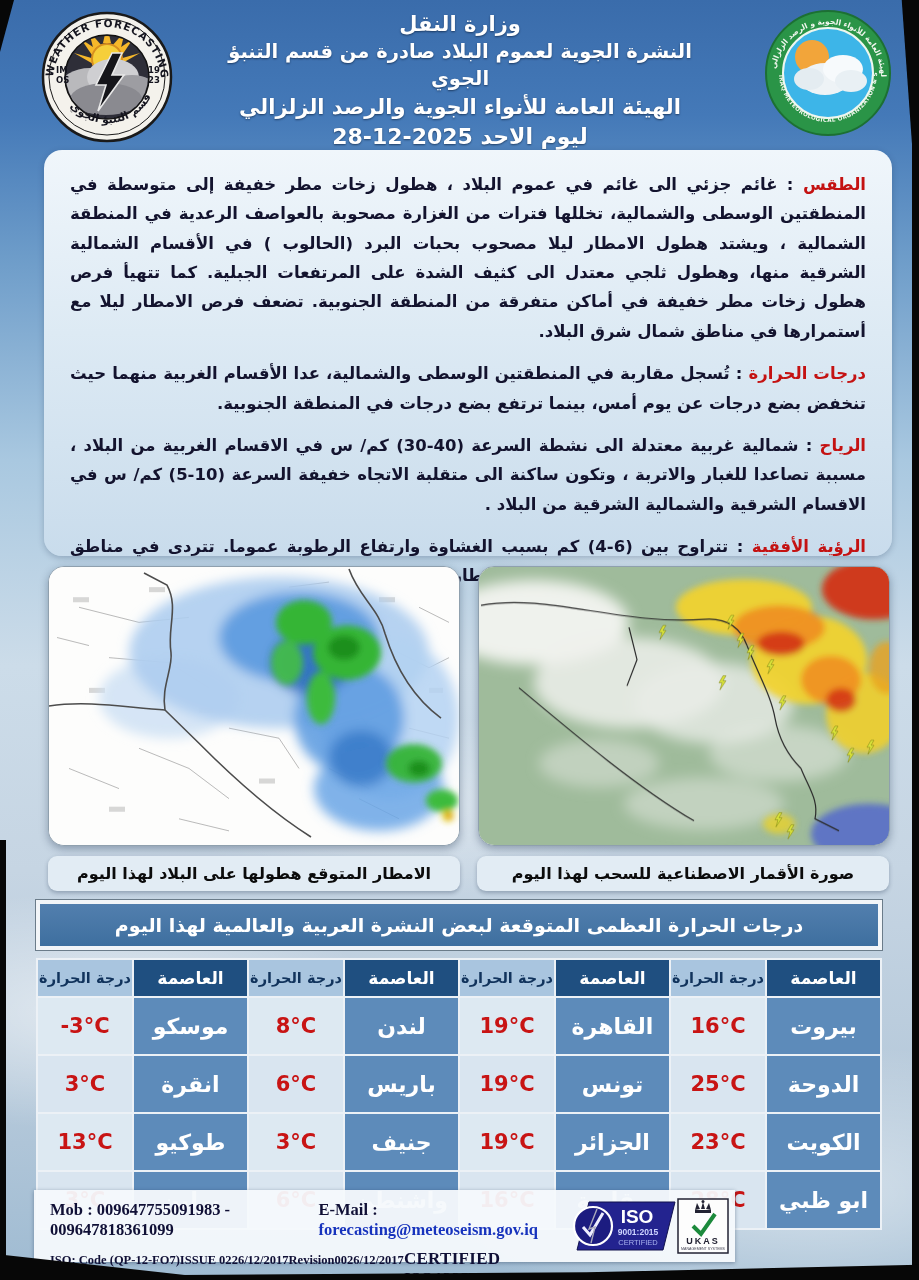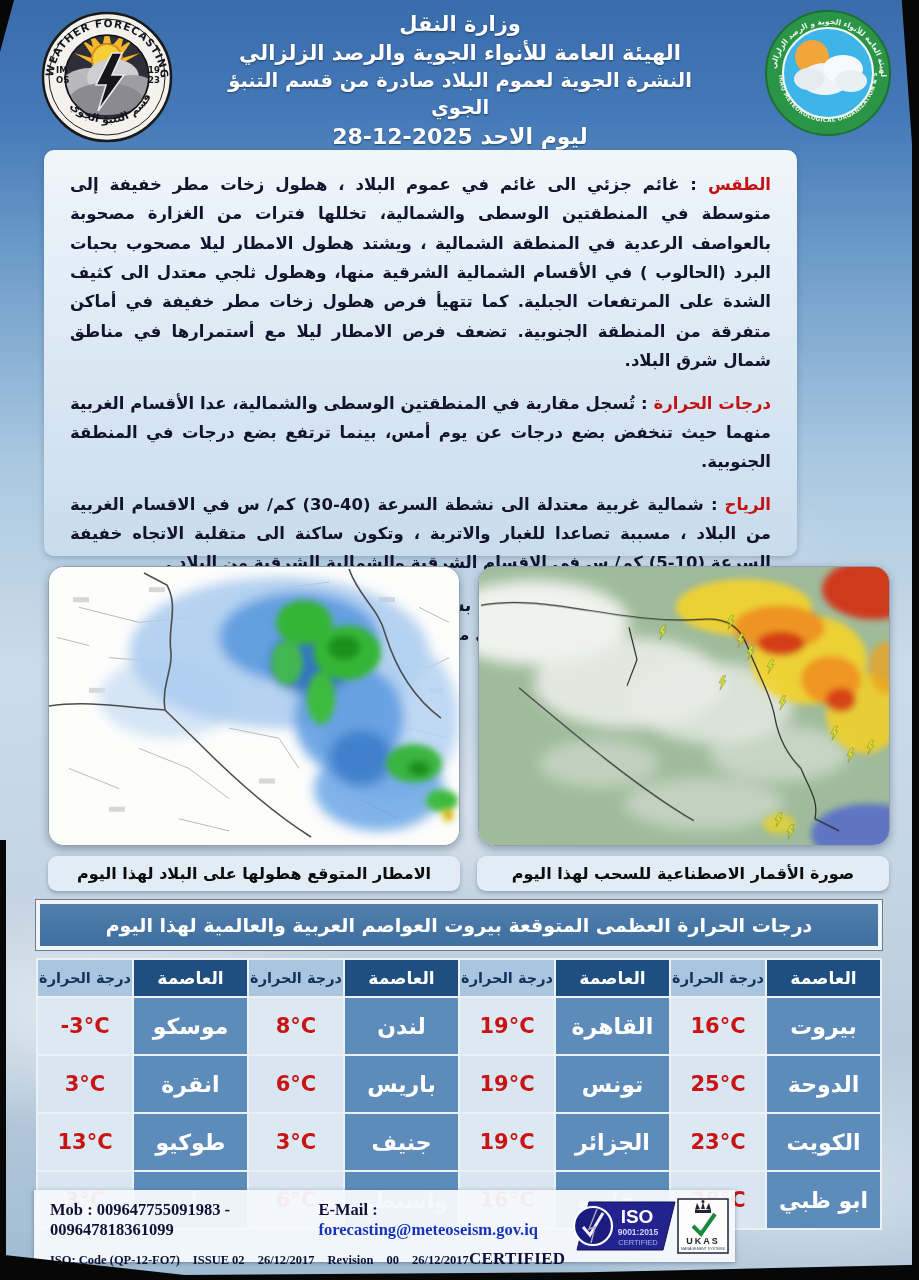--- a/index.html
+++ b/index.html
@@ -28,21 +28,21 @@
   
   .hdr{position:absolute;left:0;top:0;width:100%;height:148px;z-index:2}
   .titles{position:absolute;left:200px;top:10px;width:520px;text-align:center;color:#fff;
     font-weight:bold;text-shadow:0 1px 2px rgba(10,30,60,.65);direction:rtl}
   .t-line{line-height:1.38}
   .t1{font-size:21px}.t2{font-size:21px}.t3{font-size:19.5px}.t4{font-size:22px;letter-spacing:.5px}
   .logo{position:absolute;top:7px}
   .logo-left{left:40px}.logo-right{right:26px}
 
   
-  .panel{position:absolute;left:44px;top:150px;width:753px;height:406px;border-radius:10px;
+  .panel{position:absolute;left:44px;top:150px;width:848px;height:406px;border-radius:18px;
     background:linear-gradient(180deg,#f0f6fb 0%,#ddeaf4 45%,#c9dcec 100%);
     box-shadow:0 2px 6px rgba(20,40,70,.25);padding:20px 26px 12px 26px;direction:rtl;z-index:2}
   .panel p{font-size:16.5px;font-weight:bold;color:#13132e;line-height:1.78;text-align:justify;margin-bottom:13px}
   .panel .lbl{color:var(--label-red,#c41212)}
 
   
   .maps{position:absolute;left:0;top:566px;width:100%;z-index:2}
   .map-card{position:absolute;top:0;width:412px;height:280px;border-radius:16px;overflow:hidden;
     border:1px solid #8fa0ae;box-shadow:0 3px 8px rgba(20,40,70,.35);background:#fff}
   .map-card svg{display:block}
@@ -67,21 +67,21 @@
   .ttable td.cap{background:var(--capital-blue,#5d8bba);color:#ffffff;font-size:22px}
   .ttable td.tmp{background:#d9e5f0;color:var(--temp-red,#c81414);font-size:21px;direction:ltr}
   .ttable tr:nth-child(odd) td.tmp{background:#dde9f2}
 
   
   .footer{position:absolute;left:34px;top:1190px;width:701px;height:72px;z-index:2;
     background:rgba(246,249,252,.95);box-shadow:0 1px 4px rgba(20,40,70,.4);
     font-family:"Liberation Serif",serif;color:#101036;padding:10px 170px 8px 16px}
   .f-row1{display:flex;justify-content:space-between;align-items:baseline;font-size:16.5px;font-weight:bold}
   .f-row2{display:flex;justify-content:space-between;align-items:baseline;margin-top:9px}
-  .f-iso-line{font-size:12.5px;font-weight:bold;display:flex;gap:13px;white-space:nowrap}
+  .f-iso-line{font-size:12.5px;font-weight:bold;display:flex;white-space:nowrap}
   .f-cert{font-size:17px;font-weight:bold;letter-spacing:.3px}
   .email a{color:var(--link-blue,#1733bd);}
   .badges{position:absolute;right:6px;top:8px;display:flex;align-items:center;}
 </style>
 </head>
 <body>
 
 <div class="page">
 
   <div class="edge edge-tr"></div>
@@ -132,22 +132,22 @@
         <text x="108" y="66" font-size="8.5" font-weight="bold" fill="#14141e">19</text>
         <text x="108" y="76" font-size="8.5" font-weight="bold" fill="#14141e">23</text>
         <text font-size="11" font-weight="bold" fill="#14141e">
           <textPath href="#arcB" startOffset="14">قسم التنبؤ الجوي</textPath>
         </text>
       </svg>
     </div>
 
     <div class="titles">
       <div class="t-line t1">وزارة النقل</div>
+      <div class="t-line t3">النشرة الجوية لعموم البلاد صادرة من قسم التنبؤ الجوي</div>
       <div class="t-line t2">الهيئة العامة للأنواء الجوية والرصد الزلزالي</div>
-      <div class="t-line t3">النشرة الجوية لعموم البلاد صادرة من قسم التنبؤ الجوي</div>
       <div class="t-line t4">ليوم الاحد  2025-12-28</div>
     </div>
 
     <div class="logo logo-right">
       <svg width="130" height="132" viewBox="0 0 130 132">
         <defs>
           <path id="garcT" d="M 12,70 A 53,53 0 0 1 118,70"></path>
           <path id="garcB" d="M 16,66 A 49,49 0 0 0 114,66"></path>
         </defs>
         <circle cx="65" cy="66" r="62" fill="#2a9447" stroke="#1c7033" stroke-width="2"></circle>
@@ -297,21 +297,21 @@
             <use href="#bolt" x="308" y="256"></use>
             <use href="#bolt" x="180" y="58"></use>
         </g>
       </svg>
     </figure>
 
     <figcaption class="caption cap-left">الامطار المتوقع هطولها على البلاد لهذا اليوم</figcaption>
     <figcaption class="caption cap-right">صورة الأقمار الاصطناعية للسحب لهذا اليوم</figcaption>
   </section>
 
-  <div class="banner">درجات الحرارة العظمى المتوقعة بيروت العواصم العربية والعالمية لهذا اليوم</div>
+  <div class="banner">درجات الحرارة العظمى المتوقعة لبعض النشرة العربية والعالمية لهذا اليوم</div>
 
   <table class="ttable">
     <colgroup>
       <col class="col-cap">
         <col class="col-tmp">
         <col class="col-cap">
         <col class="col-tmp">
       <col class="col-cap">
         <col class="col-tmp">
         <col class="col-cap">

